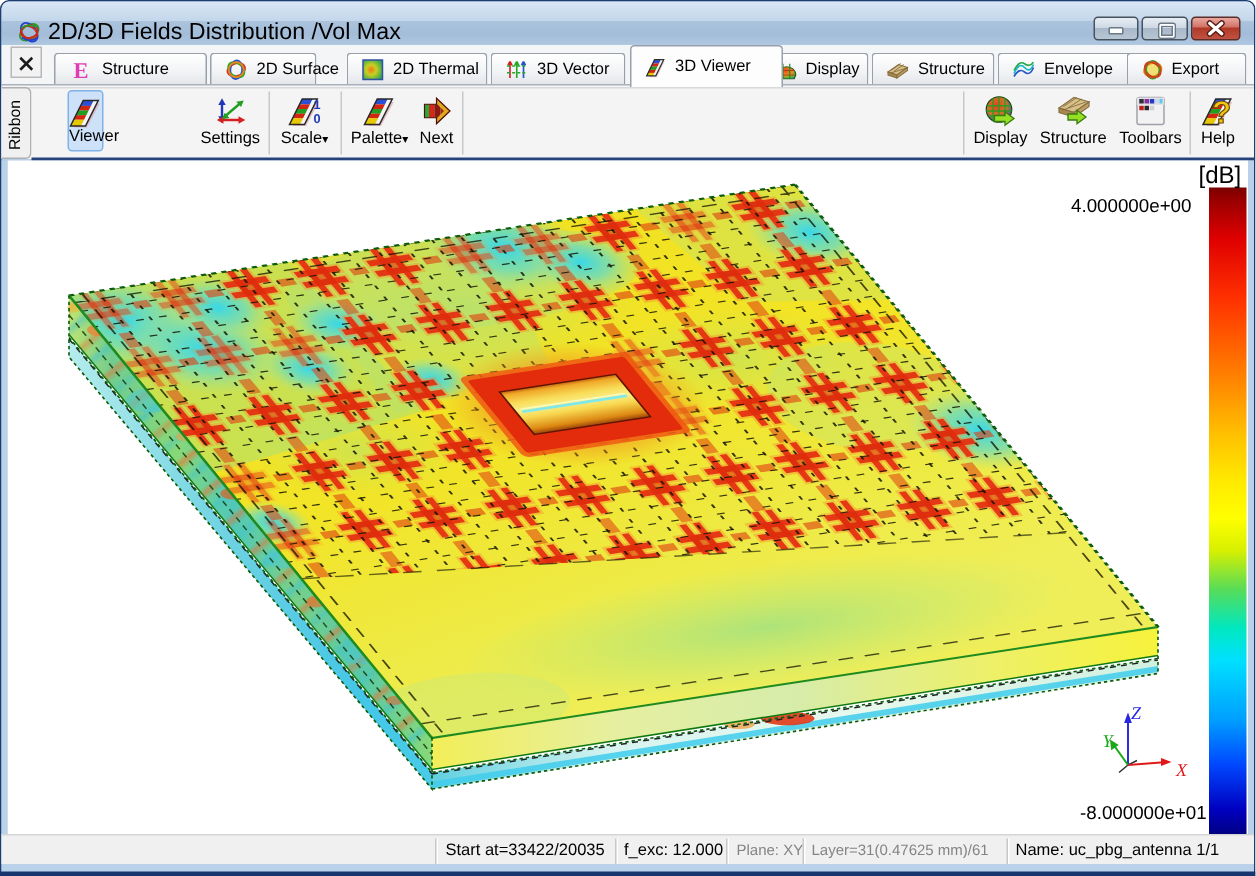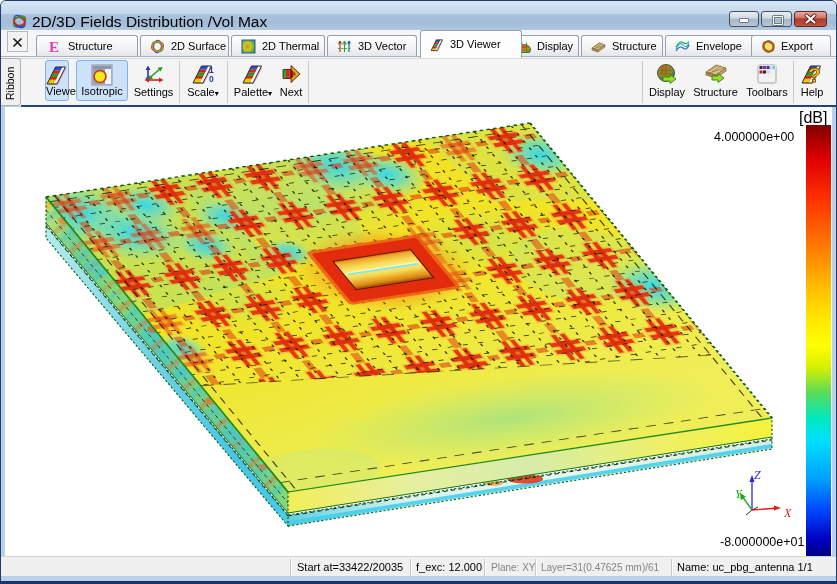--- a/index.html
+++ b/index.html
@@ -99,21 +99,21 @@
 <div id="tabbar">
   <div id="closex"><svg width="11" height="11" viewBox="0 0 11 11" style="margin-top:5px">
         <path d="M1.5,1.5 L9.5,9.5 M9.5,1.5 L1.5,9.5" stroke="#1a1a1a" stroke-width="1.7"></path>
       </svg></div>
   <div class="tab" style="left:35px;width:102px">
       <svg class="ticon" viewBox="0 0 15 15">
         <text x="3" y="13" font-size="15" font-weight="bold" fill="#e23cb4" font-family="Liberation Serif">E</text>
       </svg>
       <span class="tlabel" style="left:31px">Structure</span>
     </div>
-  <div class="tab" style="left:139px;width:89px">
+  <div class="tab" style="left:139px;width:71px">
       <svg class="ticon" viewBox="0 0 15 15">
         <g fill="none" stroke-width="1.3">
           <ellipse cx="7.5" cy="7.5" rx="6" ry="4.2" stroke="#d43020" transform="rotate(-18 7.5 7.5)"></ellipse>
           <ellipse cx="7.5" cy="7.5" rx="6" ry="4.2" stroke="#28a828" transform="rotate(38 7.5 7.5)"></ellipse>
           <ellipse cx="7.5" cy="7.5" rx="6.2" ry="4" stroke="#2850d0" transform="rotate(95 7.5 7.5)"></ellipse>
           <ellipse cx="7.5" cy="7.5" rx="5" ry="5" stroke="#e08818"></ellipse>
         </g>
       </svg>
       <span class="tlabel" style="left:30px">2D Surface</span>
     </div>
@@ -225,30 +225,20 @@
           <rect x="0" y="3" width="24" height="3.6" fill="#2b50d8"></rect>
           <rect x="0" y="6.6" width="24" height="3.1" fill="#d22610"></rect>
           <rect x="0" y="9.7" width="24" height="3.1" fill="#1f9e1f"></rect>
           <rect x="0" y="12.8" width="24" height="3" fill="#d22610"></rect>
           <rect x="0" y="15.8" width="24" height="4.2" fill="#e8c800"></rect>
         </g>
         <polygon points="9,20 17.5,3 20.5,3 12,20" fill="#f4f4f4"></polygon>
         <polygon points="2,20 10.5,3 20.5,3 12,20" fill="none" stroke="#282828" stroke-width="1"></polygon>
       </svg>
       <span class="blabel">Viewer</span>
-    </div>
-  <div class="tbtn on" style="left:75px;width:52px">
-      <svg class="bicon" viewBox="0 0 24 22">
-        <rect x="2" y="1" width="20" height="20" fill="#c8ccd4" stroke="#8890a0"></rect>
-        <rect x="3" y="2" width="18" height="3" fill="#8c96aa"></rect>
-        <rect x="15" y="5" width="6" height="15" fill="#f6f6f6"></rect>
-        <rect x="3" y="5" width="12" height="15" fill="#9aa2b8"></rect>
-        <circle cx="10" cy="12.5" r="6" fill="#f5e81c" stroke="#d03418" stroke-width="1.6"></circle>
-      </svg>
-      <span class="blabel">Isotropic</span>
     </div>
   <div class="tbtn" style="left:130px;width:45px">
       <svg class="bicon" viewBox="0 0 24 22">
         <g stroke-width="1.6" fill="none">
           <path d="M6,5.5 V16" stroke="#2038b8"></path>
           <path d="M6,2.5 l-2.5,4.5 h5 Z M6,19 l-2.5,-4.5 h5 Z" fill="#2038b8" stroke="none"></path>
           <path d="M5.5,17 H18" stroke="#d42020"></path>
           <path d="M2.5,17 l4.5,-2.5 v5 Z M21.5,17 l-4.5,-2.5 v5 Z" fill="#d42020" stroke="none"></path>
           <path d="M8,14.5 L18,6" stroke="#1f9e1f"></path>
           <path d="M20.5,4 l-5,0.8 3.2,3.6 Z M6,16.5 l5,-0.8 -3.2,-3.6 Z" fill="#1f9e1f" stroke="none"></path>

